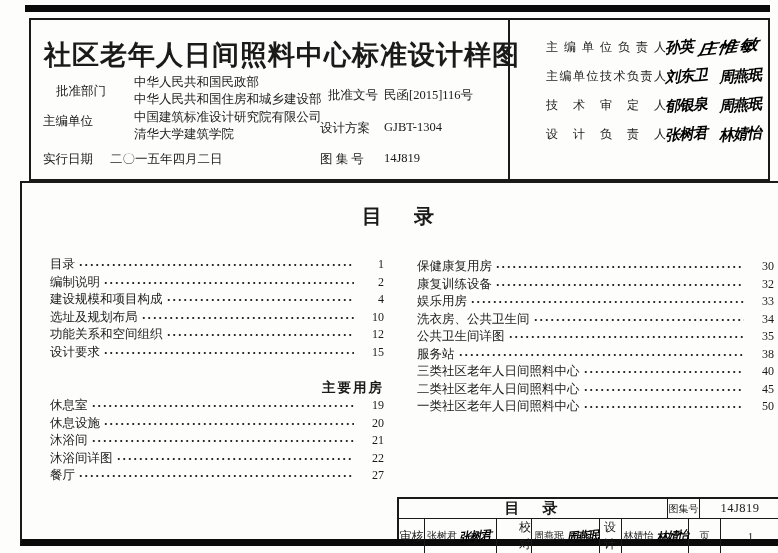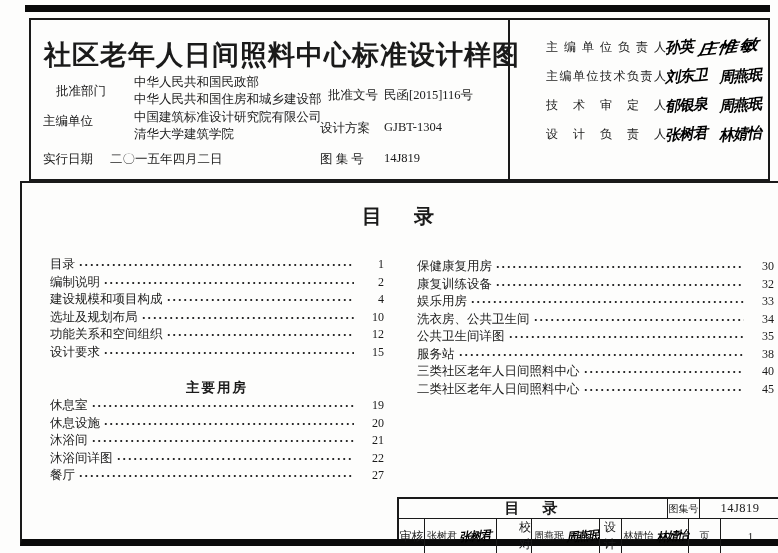--- a/index.html
+++ b/index.html
@@ -45,21 +45,21 @@
   .toc-col.left  { left:28px;  top:73px; width:334px; }
   .toc-col.right { left:395px; top:75px; width:357px; }
 
   .trow { display:flex; align-items:center; height:17.5px; font-size:12.5px; }
   .tt { white-space:nowrap; }
   .dots { flex:1; height:12px; margin:0 4px 0 3px;
           background-image:radial-gradient(circle, #2a2a2a 1.05px, transparent 1.35px);
           background-size:5.5px 6px; background-repeat:repeat-x; background-position:0 58%; }
   .pg { flex:0 0 26px; text-align:right; font-size:12px; }
 
-  .toc-sub { height:18px; text-align:center; font-weight:700; font-size:13.5px;
+  .toc-sub { height:18px; text-align:right; font-weight:700; font-size:13.5px;
              font-family:Liberation Sans, sans-serif; letter-spacing:2px; }
   .toc-col.left  .toc-sub { margin-top:18px; }
   .toc-col.right .toc-sub { margin-top:30px; width:324px; }
 
   
   .tb { position:absolute; right:0; bottom:0; width:383px; height:42px;
         border-top:2px solid #1a1a1a; border-left:2px solid #1a1a1a;
         display:flex; flex-direction:column; background:#fdfdfc; }
   .tb-row-top { height:25px; display:flex; border-bottom:1.5px solid #1a1a1a; }
   .tb-row-bot { flex:1; display:flex; }
@@ -240,20 +240,25 @@
       <div class="trow">
           <span class="tt">三类社区老年人日间照料中心</span>
           <span class="dots"></span>
           <span class="pg">40</span>
         </div>
       <div class="trow">
           <span class="tt">二类社区老年人日间照料中心</span>
           <span class="dots"></span>
           <span class="pg">45</span>
         </div>
+      <div class="trow">
+          <span class="tt">一类社区老年人日间照料中心</span>
+          <span class="dots"></span>
+          <span class="pg">50</span>
+        </div>
     </div>
 
     <div class="tb">
       <div class="tb-row-top">
         <div class="tb-cell tb-title first">目　录</div>
         <div class="tb-cell tb-atlas-label">图集号</div>
         <div class="tb-cell tb-atlas-no">14J819</div>
       </div>
       <div class="tb-row-bot">
         <div class="tb-cell tb-role tb-r1 first">审核</div>

